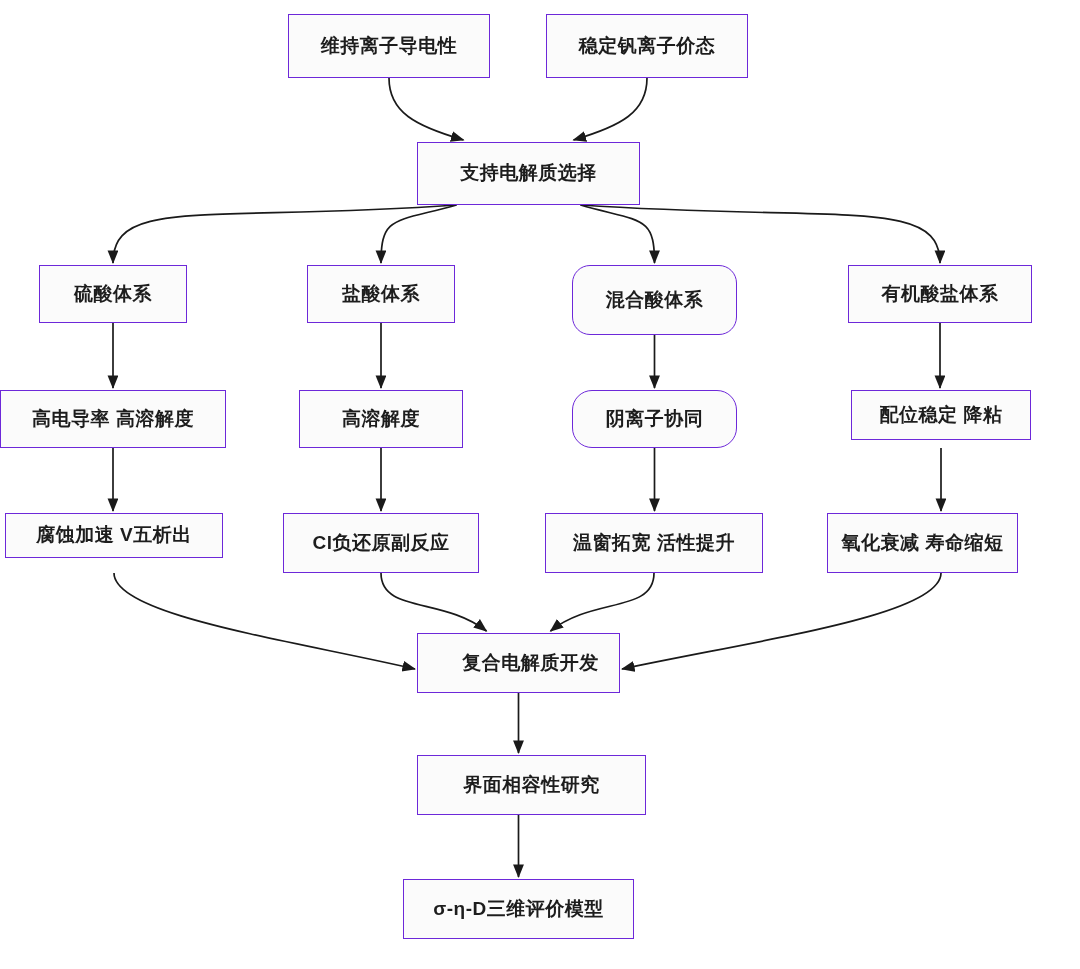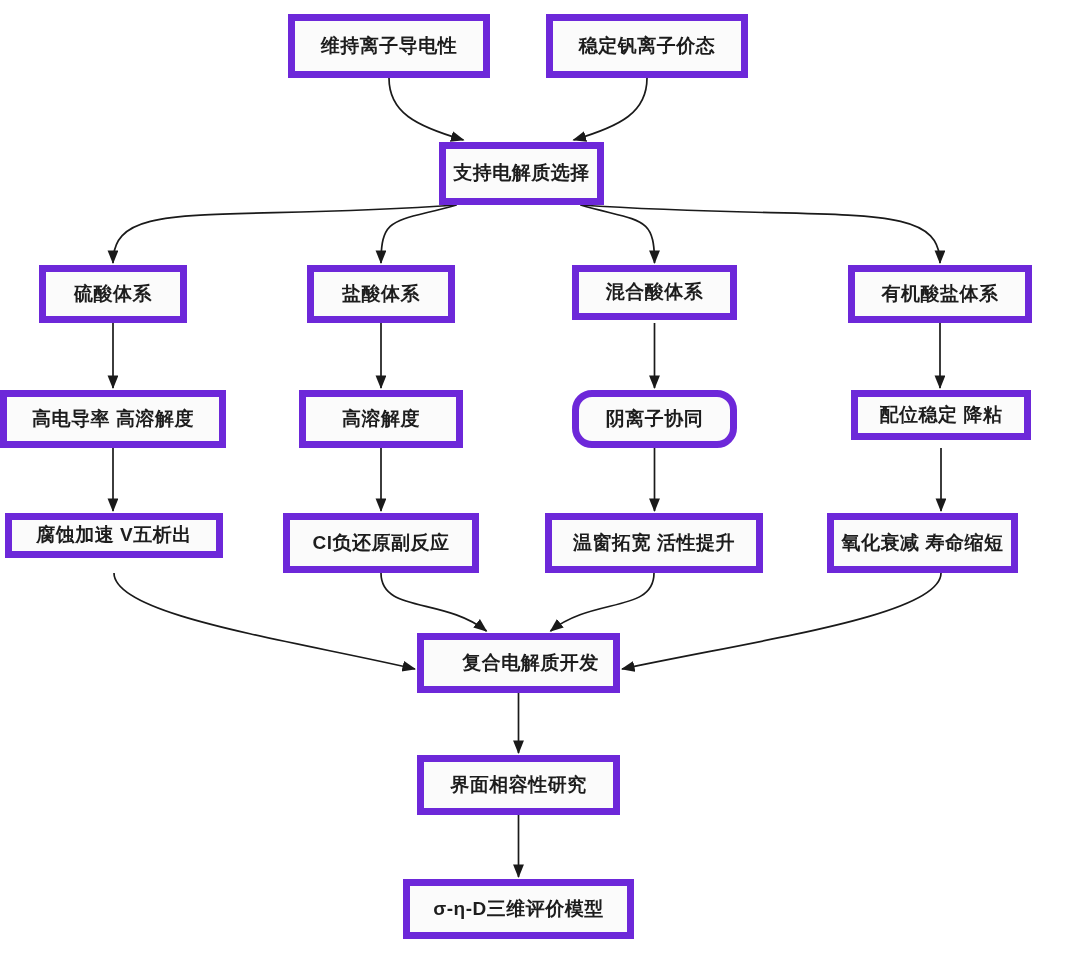--- a/index.html
+++ b/index.html
@@ -23,21 +23,21 @@
     left: 0;
     top: 0;
     width: 1080px;
     height: 969px;
     pointer-events: none;
   }
   .node {
     position: absolute;
     box-sizing: border-box;
     background: #fbfbfb;
-    border: 7px solid #6d28d9;
+    border: 1px solid #6d28d9;
     display: flex;
     align-items: center;
     justify-content: center;
     text-align: center;
     color: #1d1d1d;
     font-size: 19px;
     font-weight: 700;
     letter-spacing: 0.5px;
     line-height: 1.2;
     z-index: 2;
@@ -82,31 +82,31 @@
       </g>
   </svg>
 
   <div class="node" style="left: 288px; top: 14px; width: 202px; height: 64px;">
     <span class="node-label">维持离子导电性</span>
   </div>
   <div class="node" style="left: 546px; top: 14px; width: 202px; height: 64px;">
     <span class="node-label">稳定钒离子价态</span>
   </div>
 
-  <div class="node" style="left: 417px; top: 142px; width: 165px; height: 63px; margin-left: 22px;">
+  <div class="node" style="left: 417px; top: 142px; width: 223px; height: 63px;">
     <span class="node-label">支持电解质选择</span>
   </div>
 
   <div class="node" style="left: 39px; top: 265px; width: 148px; height: 58px;">
     <span class="node-label">硫酸体系</span>
   </div>
   <div class="node" style="left: 307px; top: 265px; width: 148px; height: 58px;">
     <span class="node-label">盐酸体系</span>
   </div>
-  <div class="node" style="left: 572px; top: 265px; width: 165px; height: 55px;">
+  <div class="node" style="left: 572px; top: 265px; width: 165px; height: 70px; border-radius: 18px;">
     <span class="node-label">混合酸体系</span>
   </div>
   <div class="node" style="left: 848px; top: 265px; width: 184px; height: 58px;">
     <span class="node-label">有机酸盐体系</span>
   </div>
 
   <div class="node" style="left: 0px; top: 390px; width: 226px; height: 58px;">
     <span class="node-label">高电导率 高溶解度</span>
   </div>
   <div class="node" style="left: 299px; top: 390px; width: 164px; height: 58px;">
@@ -128,20 +128,20 @@
   <div class="node" style="left: 545px; top: 513px; width: 218px; height: 60px;">
     <span class="node-label">温窗拓宽 活性提升</span>
   </div>
   <div class="node" style="left: 827px; top: 513px; width: 191px; height: 60px;">
     <span class="node-label">氧化衰减 寿命缩短</span>
   </div>
 
   <div class="node" style="left: 417px; top: 633px; width: 203px; height: 60px; padding-left: 24px;">
     <span class="node-label">复合电解质开发</span>
   </div>
-  <div class="node" style="left: 417px; top: 755px; width: 203px; height: 60px;">
+  <div class="node" style="left: 417px; top: 755px; width: 229px; height: 60px;">
     <span class="node-label">界面相容性研究</span>
   </div>
   <div class="node" style="left: 403px; top: 879px; width: 231px; height: 60px;">
     <span class="node-label">σ-η-D三维评价模型</span>
   </div>
 
 </div>
 
 </body></html>

